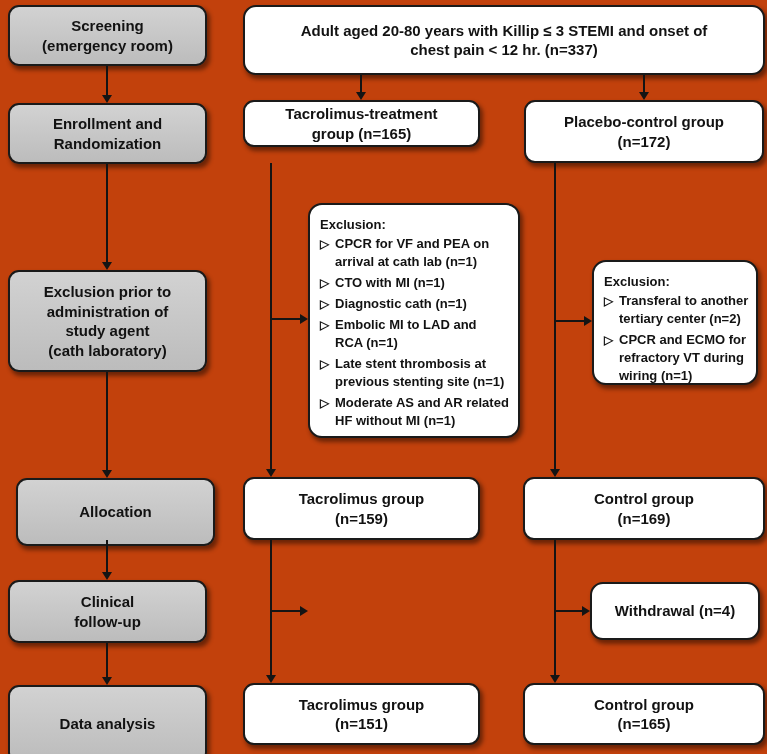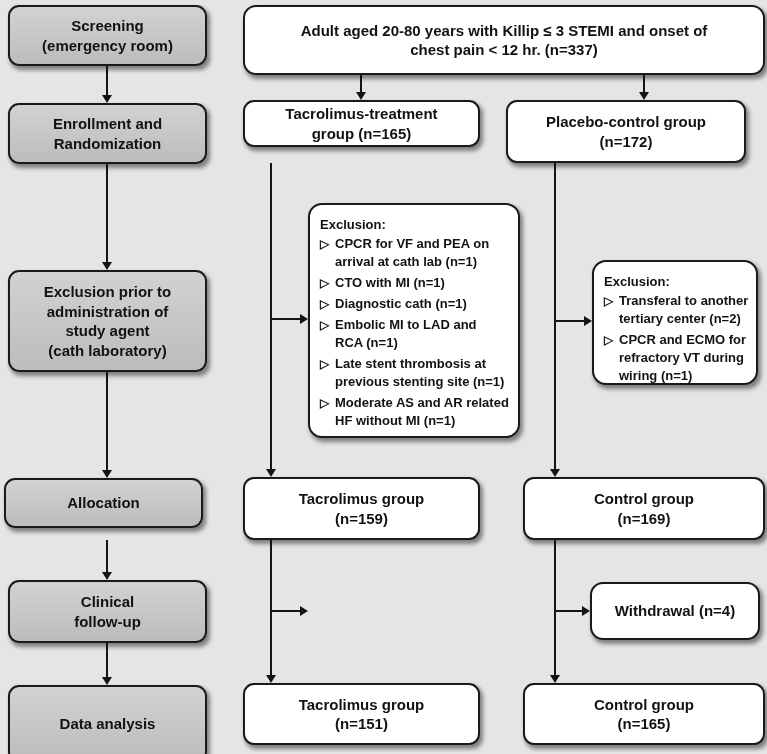--- a/index.html
+++ b/index.html
@@ -1,17 +1,17 @@
 <!DOCTYPE html>
 <html><head>
 <meta charset="utf-8">
 <style>
   html,body{margin:0;padding:0;background:#fff;}
   .canvas{
-    position:relative;width:767px;height:754px;background:#e5e5e5;
+    position:relative;width:767px;height:754px;background:#c2410c;
     font-family:"Liberation Sans",sans-serif;font-weight:bold;color:#121212;
     overflow:hidden;
   }
   .box{
     position:absolute;box-sizing:border-box;
     border:2px solid #1a1a1a;border-radius:11px;background:#ffffff;
     display:flex;align-items:center;justify-content:center;
     text-align:center;white-space:pre-line;
     font-size:15px;line-height:1.3;
     box-shadow:2.5px 3.5px 4px rgba(0,0,0,0.45);
@@ -46,31 +46,31 @@
 <div class="canvas">
 
   <div class="box gray" style="left:8px;top:5px;width:199px;height:61px;">Screening
 (emergency room)</div>
   <div class="box gray" style="left:8px;top:270px;width:199px;height:102px;">Exclusion prior to
 administration of
 study agent
 (cath laboratory)</div>
   <div class="box gray" style="left:8px;top:103px;width:199px;height:61px;">Enrollment and
 Randomization</div>
-  <div class="box gray" style="left:4px;top:478px;width:199px;height:50px;">Allocation</div>
+  <div class="box gray" style="left:16px;top:478px;width:199px;height:68px;">Allocation</div>
   <div class="box gray" style="left:8px;top:580px;width:199px;height:63px;">Clinical
 follow-up</div>
   <div class="box gray" style="left:8px;top:685px;width:199px;height:78px;">Data analysis</div>
 
   <div class="box" style="left:243px;top:5px;width:522px;height:70px;border-radius:13px;">Adult aged 20-80 years with Killip ≤ 3 STEMI and onset of
 chest pain &lt; 12 hr. (n=337)</div>
 
   <div class="box" style="left:243px;top:100px;width:237px;height:47px;">Tacrolimus-treatment
 group (n=165)</div>
-  <div class="box" style="left:506px;top:100px;width:240px;height:63px;">Placebo-control group
+  <div class="box" style="left:524px;top:100px;width:240px;height:63px;">Placebo-control group
 (n=172)</div>
 
   <div class="box excl" style="left:308px;top:203px;width:212px;height:235px;">
     <div class="excl-title">Exclusion:</div>
     <div class="excl-item">
       <span class="bullet">▷</span>
       <span class="itxt">CPCR for VF and PEA on
 arrival at cath lab (n=1)</span>
       </div>
     <div class="excl-item">

